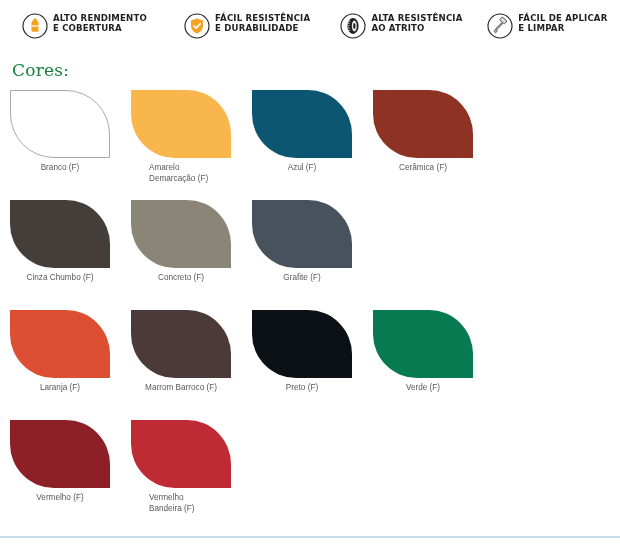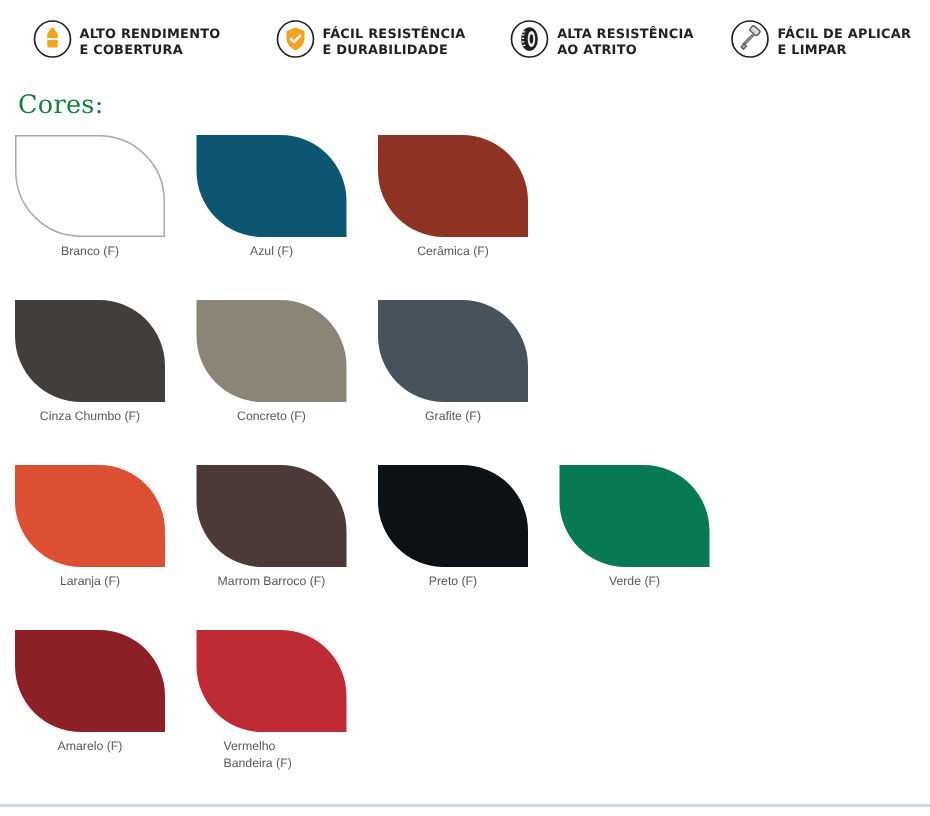--- a/index.html
+++ b/index.html
@@ -18,21 +18,21 @@
   
   .features {
     display: flex;
     align-items: flex-start;
     padding: 13px 0 0 22px;
     height: 46px;
     box-sizing: border-box;
   }
   .feature {
     display: flex;
-    align-items: flex-end;
+    align-items: flex-start;
     margin-right: 18px;
   }
   .feature:nth-child(1) { width: 152px; }
   .feature:nth-child(2) { width: 146px; }
   .feature:nth-child(3) { width: 136px; }
   .feature:nth-child(4) { width: 140px; margin-right: 0; }
 
   .feature-icon {
     width: 26px;
     height: 26px;
@@ -176,20 +176,25 @@
 <div class="cores-title">Cores:</div>
 
 <div class="grid">
 
   <div class="row">
     <div class="cell">
       <div class="swatch outlined" style="background: rgb(255, 255, 255);"></div>
       <div class="swatch-label center">Branco (F)</div>
     </div>
     <div class="cell">
+      <div class="swatch" style="background: rgb(248, 182, 76);"></div>
+      <div class="swatch-label left">Amarelo
+Demarcação (F)</div>
+    </div>
+    <div class="cell">
       <div class="swatch" style="background: rgb(12, 86, 114);"></div>
       <div class="swatch-label center">Azul (F)</div>
     </div>
     <div class="cell">
       <div class="swatch" style="background: rgb(142, 50, 36);"></div>
       <div class="swatch-label center">Cerâmica (F)</div>
     </div>
   </div>
 
   <div class="row">
@@ -222,21 +227,21 @@
     </div>
     <div class="cell">
       <div class="swatch" style="background: rgb(7, 122, 81);"></div>
       <div class="swatch-label center">Verde (F)</div>
     </div>
   </div>
 
   <div class="row">
     <div class="cell">
       <div class="swatch" style="background: rgb(140, 32, 38);"></div>
-      <div class="swatch-label center">Amarelo (F)</div>
+      <div class="swatch-label center">Vermelho (F)</div>
     </div>
     <div class="cell">
       <div class="swatch" style="background: rgb(190, 43, 53);"></div>
       <div class="swatch-label left">Vermelho
 Bandeira (F)</div>
     </div>
     <div class="cell"></div>
     <div class="cell"></div>
   </div>
 

